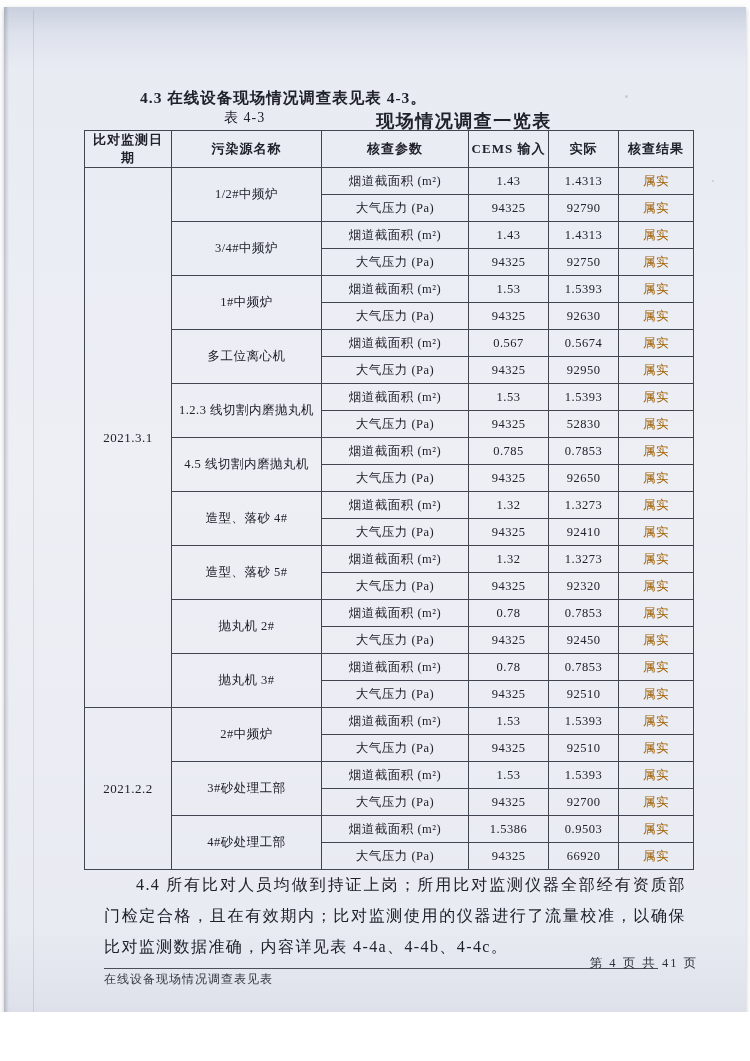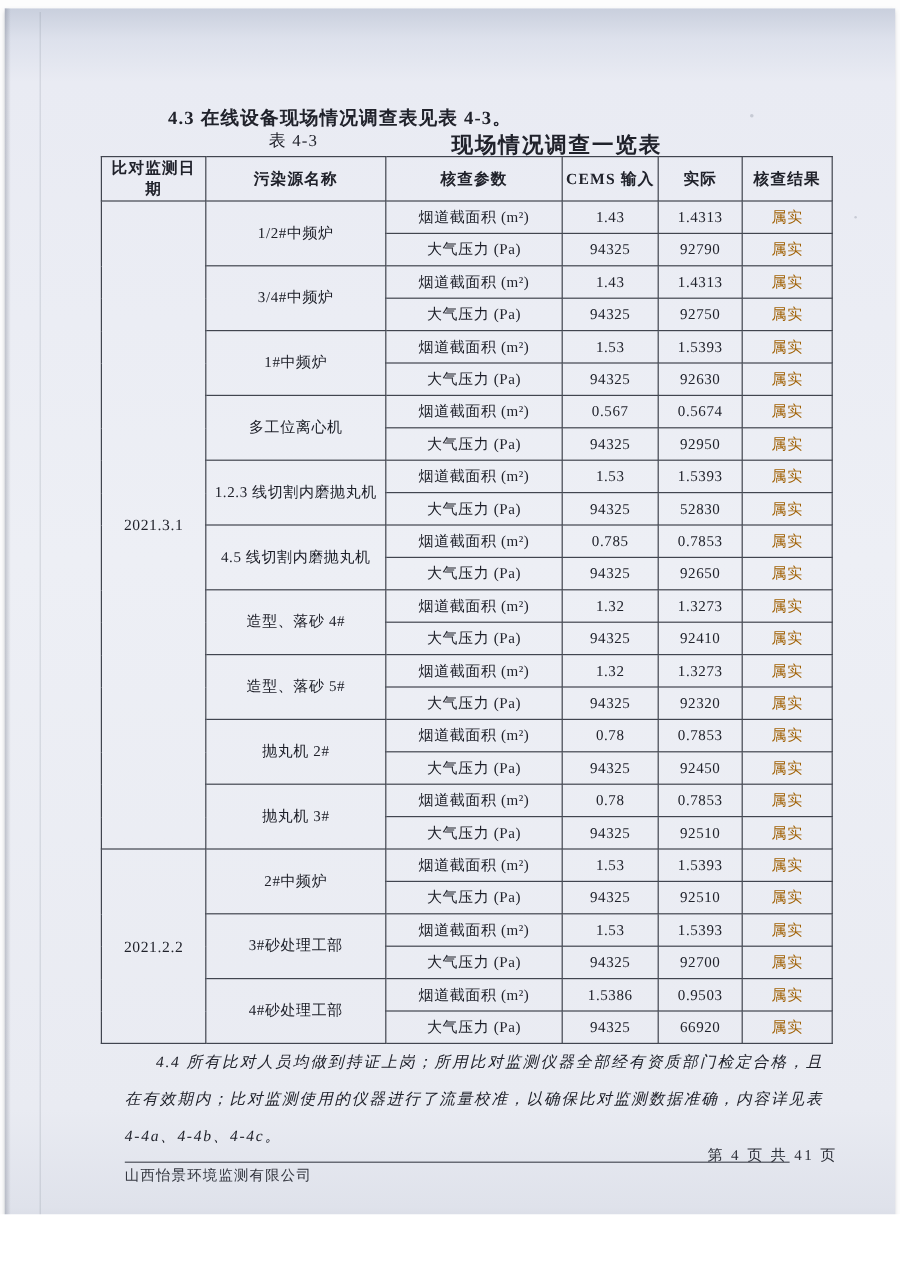--- a/index.html
+++ b/index.html
@@ -19,22 +19,22 @@
       table-layout:fixed;font-size:12.5px;}
   table.survey th,table.survey td{border:1px solid #41454f;text-align:center;vertical-align:middle;
       padding:0 2px;letter-spacing:0.5px;}
   table.survey{border:1.5px solid #373b44;}
   table.survey th{height:31px;font-size:13px;font-weight:bold;letter-spacing:1px;}
   table.survey td{height:26px;}
   col.c-date{width:87px;} col.c-source{width:150px;} col.c-param{width:147px;}
   col.c-cems{width:80px;} col.c-actual{width:70px;} col.c-result{width:75px;}
   td.result{color:#a16207;font-weight:normal;margin-left:23px;}
   td.date-cell{font-size:13px;letter-spacing:0.5px;}
-  .para{position:absolute;left:104px;top:869px;width:582px;font-size:13px;line-height:31px;
-      letter-spacing:1.4px;text-align:justify;text-indent:2em;font-style:italic;}
+  .para{position:absolute;left:104px;top:869px;width:582px;font-size:16px;line-height:31px;
+      letter-spacing:1.4px;text-align:justify;text-indent:2em;}
   .footer-rule{position:absolute;left:104px;top:968px;width:554px;border-top:1.5px solid #4a4e58;}
   .footer-company{position:absolute;left:104px;top:971px;font-size:12px;letter-spacing:1px;color:#33363f;}
   .footer-page{position:absolute;right:52px;top:955px;font-size:12.5px;letter-spacing:2px;color:#2c2f38;margin-left:44px;}
   .speck{position:absolute;border-radius:50%;background:rgba(120,126,142,0.3);}
 </style>
 </head>
 <body>
 
 <div class="canvas">
   <div class="scan-page"></div>
@@ -240,15 +240,15 @@
           <td>94325</td>
           <td>66920</td>
           <td class="result">属实</td>
         </tr>
       </tbody>
   </table>
 
   <div class="para">4.4 所有比对人员均做到持证上岗；所用比对监测仪器全部经有资质部门检定合格，且在有效期内；比对监测使用的仪器进行了流量校准，以确保比对监测数据准确，内容详见表 4-4a、4-4b、4-4c。</div>
 
   <div class="footer-rule"></div>
-  <div class="footer-company">山西怡景环境监测有限公司</div>
+  <div class="footer-company">在线设备现场情况调查表见表</div>
   <div class="footer-page">第 4 页 共 41 页</div>
 </div>
 
 </body></html>

